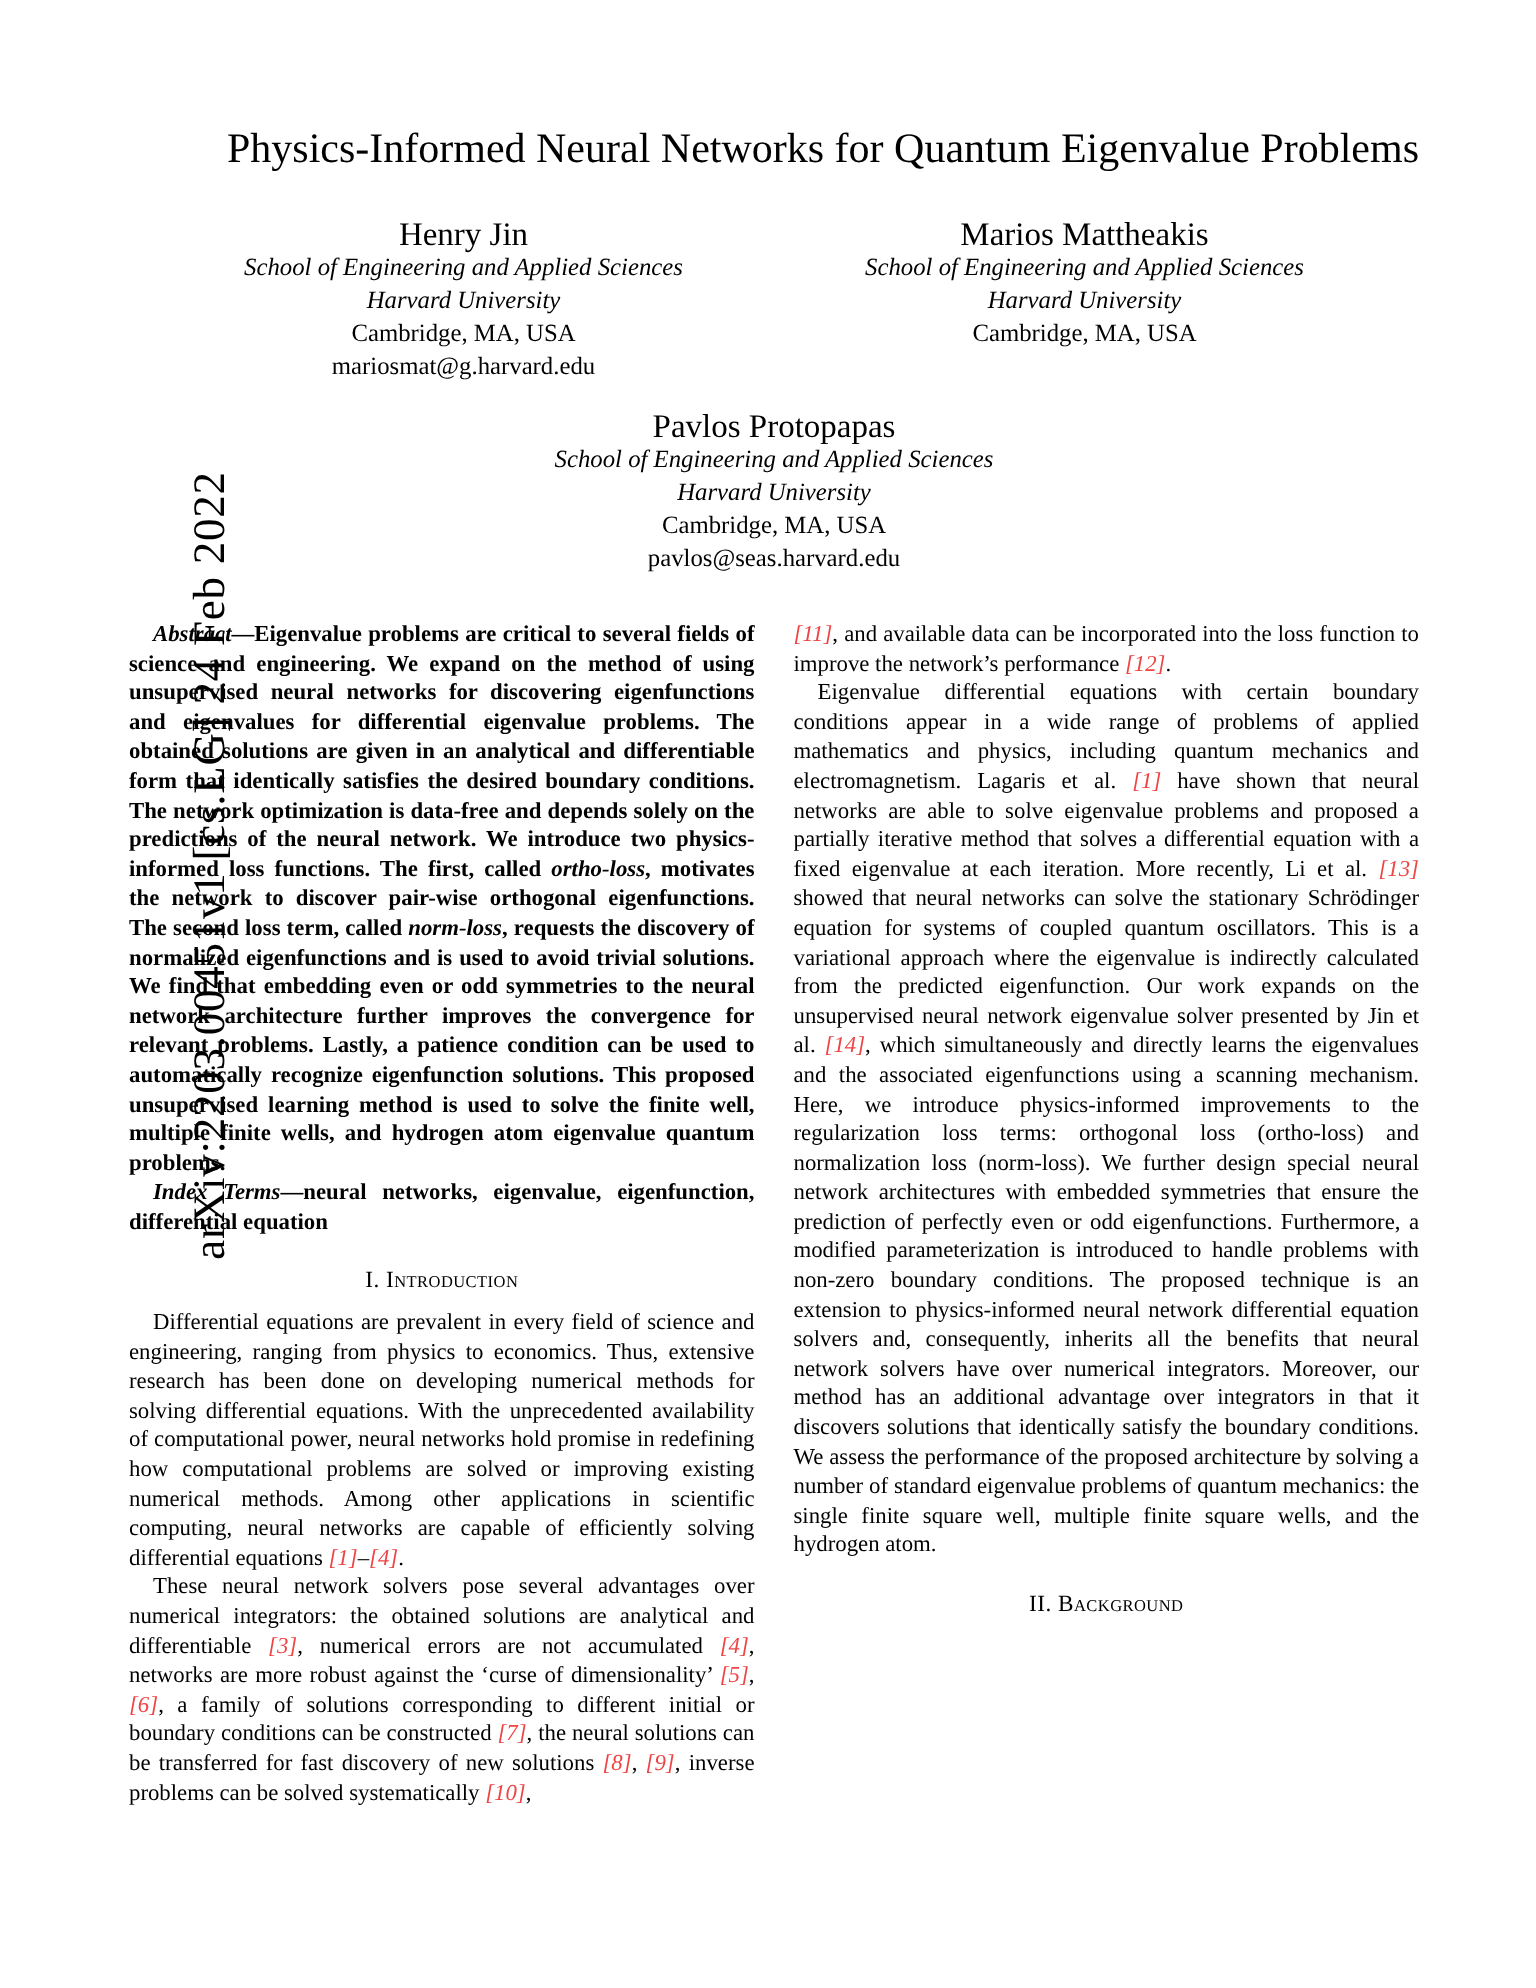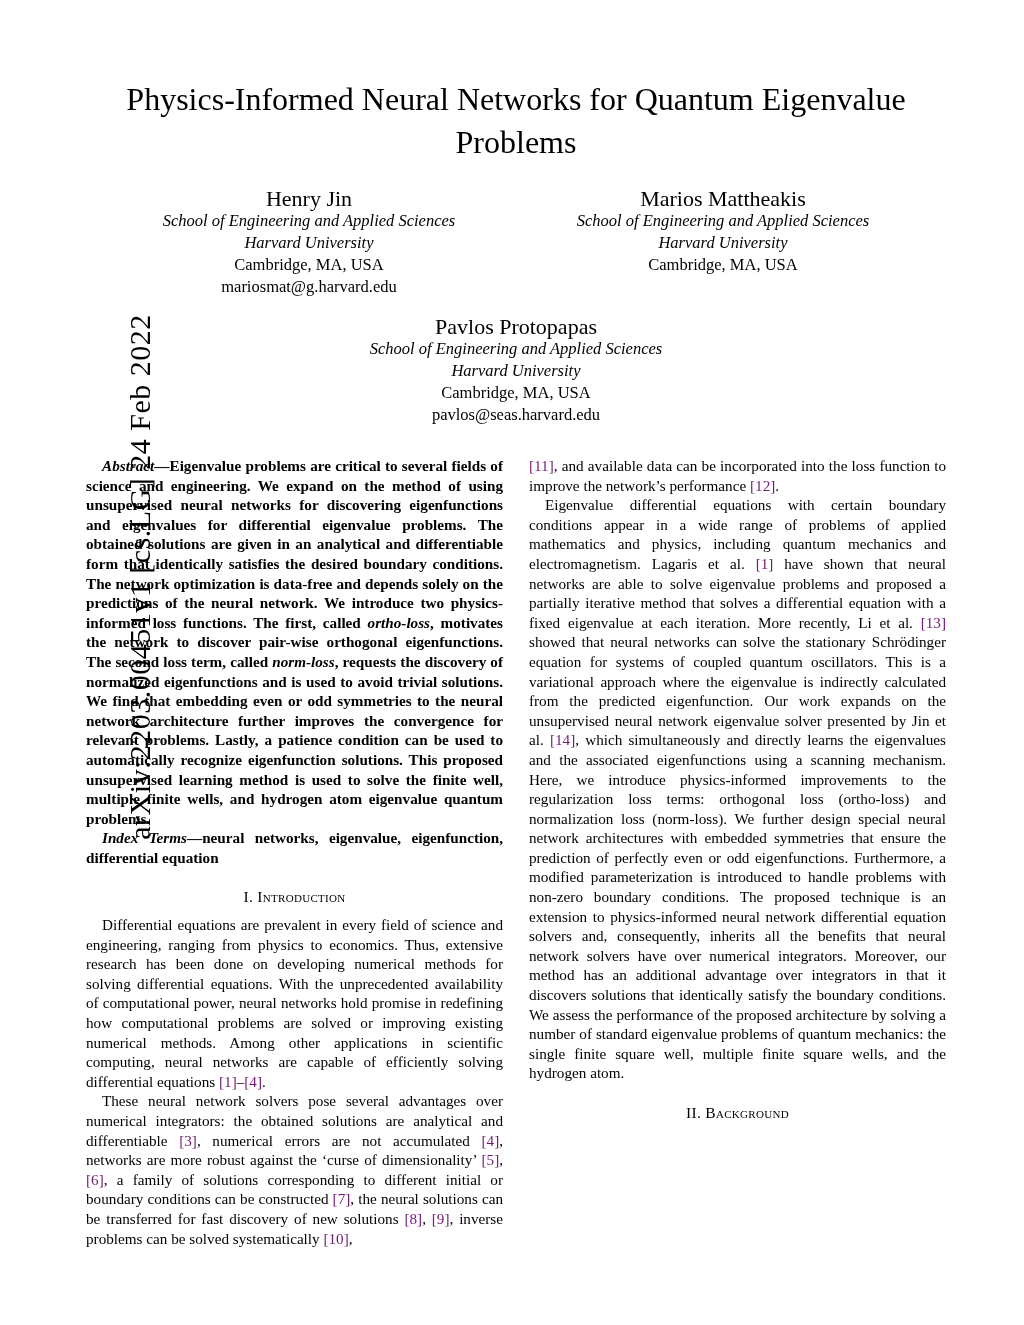--- a/index.html
+++ b/index.html
@@ -31,22 +31,22 @@
     white-space: nowrap;
   }
   .content {
     position: absolute;
     left: 86px;
     top: 0;
     width: 860px;
   }
   .title {
     margin-top: 78px;
-    text-align: center;
-    font-size: 32px;
+    text-align: right;
+    font-size: 28px;
     line-height: 43px;
     font-family: "Liberation Serif", serif;
     font-weight: normal;
   }
   .authors {
     margin-top: 24px;
   }
   .author-row {
     display: flex;
     justify-content: center;
@@ -104,21 +104,22 @@
     font-family: Liberation Serif, serif;
   }
   .section-head {
     text-align: center;
     margin: 20px 0 8px 0;
     font-size: 15.5px;
     font-variant: small-caps;
     letter-spacing: 0.3px;
   }
   .cite {
-    color: #701a75;
+    color: #ef4444;
+    font-style: italic;
   }
 </style>
 </head>
 <body>
 
 <div class="page">
 
   <div class="arxiv-stamp">arXiv:2203.00451v1  [cs.LG]  24 Feb 2022</div>
 
   <div class="content">

